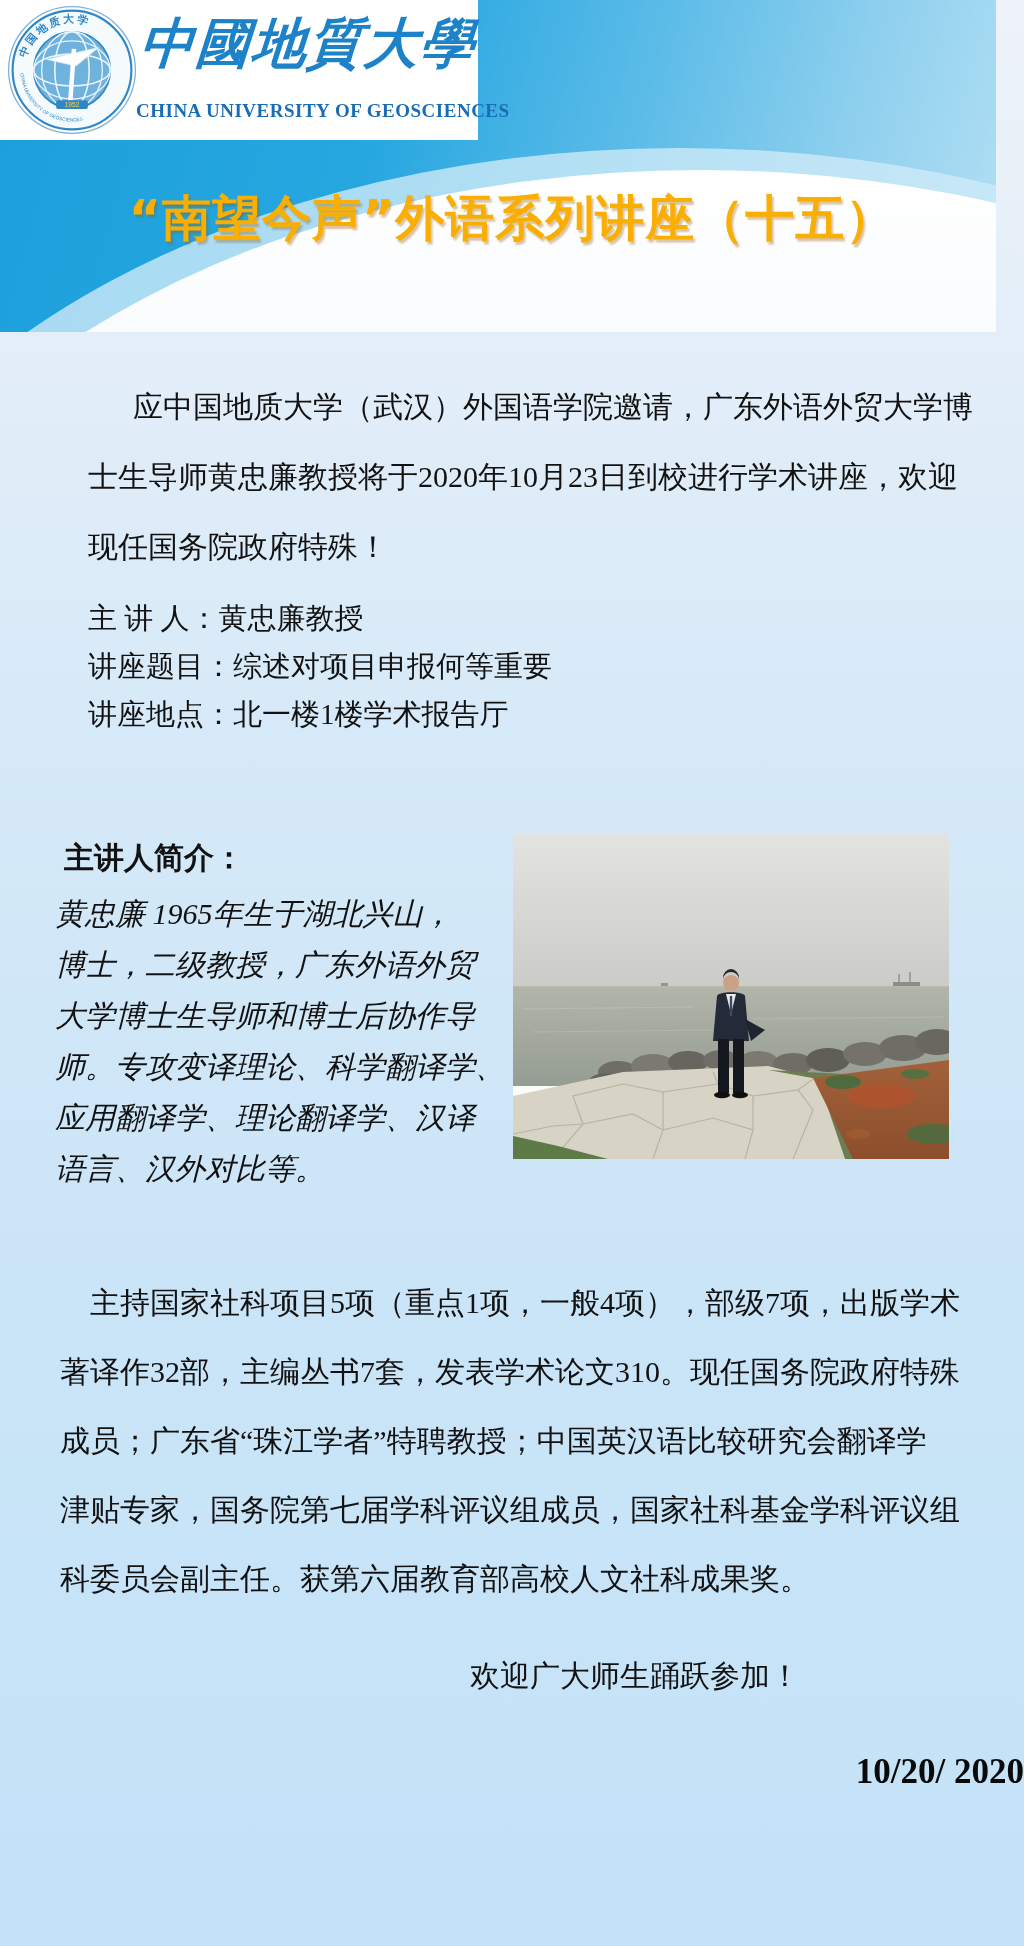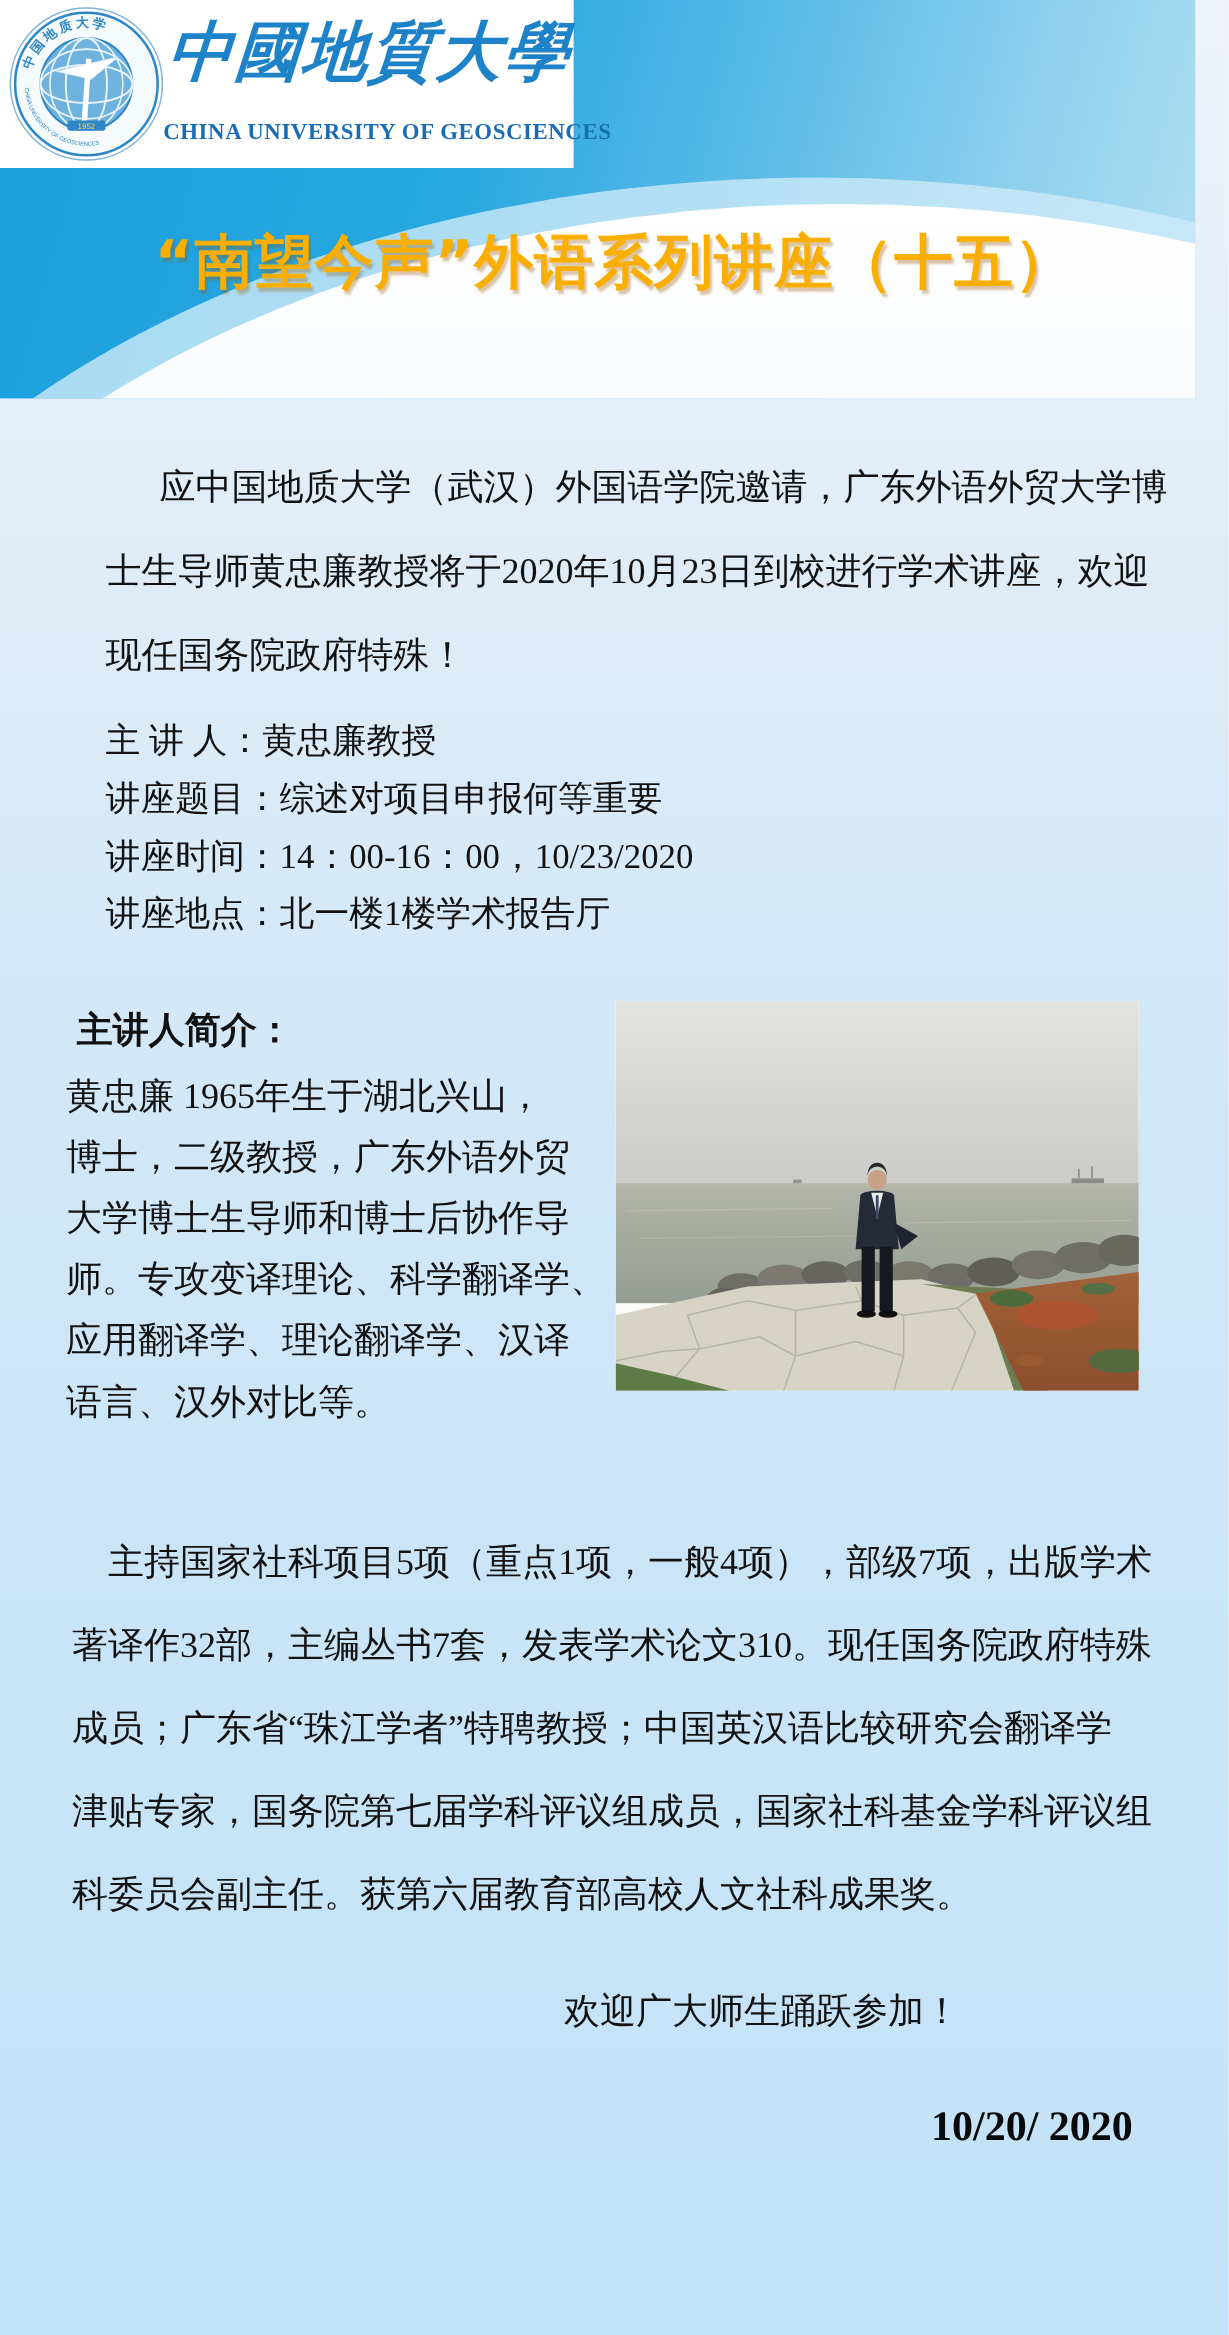--- a/index.html
+++ b/index.html
@@ -26,29 +26,29 @@
     font-family:"DejaVu Serif","Liberation Serif",serif;font-style:italic;font-weight:bold;
     font-size:54px;letter-spacing:2px;color:#1e82c8;white-space:nowrap;transform:skewX(-4deg);}
   .en-name{position:absolute;left:136px;top:100px;width:342px;text-align:center;
     font-family:"Liberation Serif","DejaVu Serif",serif;font-weight:bold;
     font-size:19px;letter-spacing:.5px;color:#1a6cb5;white-space:nowrap;}
   
   .intro{position:absolute;left:88px;top:372px;width:860px;font-size:30px;line-height:70px;}
   .intro .l1{text-indent:1.5em;}
   .details{position:absolute;left:88px;top:594px;width:860px;font-size:29px;line-height:48px;}
   .bio-heading{position:absolute;left:64px;top:838px;font-size:30px;font-weight:bold;}
-  .bio{position:absolute;left:55px;top:888px;width:450px;font-size:30px;line-height:51px;}
+  .bio{position:absolute;left:55px;top:888px;width:450px;font-size:30px;line-height:51px;font-style:italic;}
   .photo-wrap{position:absolute;left:513px;top:834px;width:436px;height:325px;background:#fbfbf9;}
   .photo-wrap svg{display:block;width:436px;height:325px;}
   .achv{position:absolute;left:60px;top:1268px;width:905px;font-size:30px;line-height:69px;}
   .achv .l1{text-indent:1em;}
   .closing{position:absolute;left:0;top:1656px;width:952px;text-align:right;
     padding-right:152px;box-sizing:border-box;font-size:30px;}
   .date{position:absolute;left:0;top:1752px;width:1024px;text-align:right;
-    padding-right:80px;box-sizing:border-box;
+    box-sizing:border-box;
     font-family:"Liberation Serif","DejaVu Serif",serif;font-weight:bold;font-size:35px;color:#0a0a0a;}
   .line{white-space:nowrap;}
 </style>
 </head>
 <body>
 
 <div class="page">
 
   <div class="hero">
     <div class="hero-curve2"></div>
@@ -86,21 +86,20 @@
 
   <div class="intro">
     <div class="line l1">应中国地质大学（武汉）外国语学院邀请，广东外语外贸大学博</div>
     <div class="line">士生导师黄忠廉教授将于2020年10月23日到校进行学术讲座，欢迎</div>
     <div class="line">现任国务院政府特殊！</div>
   </div>
 
   <div class="details">
     <div class="line">主 讲 人：黄忠廉教授</div>
     <div class="line">讲座题目：综述对项目申报何等重要</div>
-    <div class="line">讲座时间：14：00-16：00，10/23/2020</div>
     <div class="line">讲座地点：北一楼1楼学术报告厅</div>
   </div>
 
   <div class="bio-heading">主讲人简介：</div>
   <div class="bio">
     <div class="line">黄忠廉   1965年生于湖北兴山，</div>
     <div class="line">博士，二级教授，广东外语外贸</div>
     <div class="line">大学博士生导师和博士后协作导</div>
     <div class="line">师。专攻变译理论、科学翻译学、</div>
     <div class="line">应用翻译学、理论翻译学、汉译</div>

